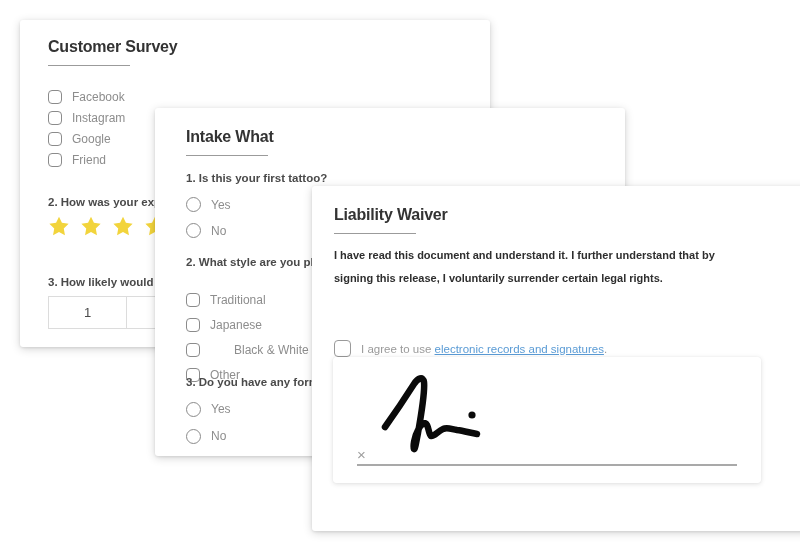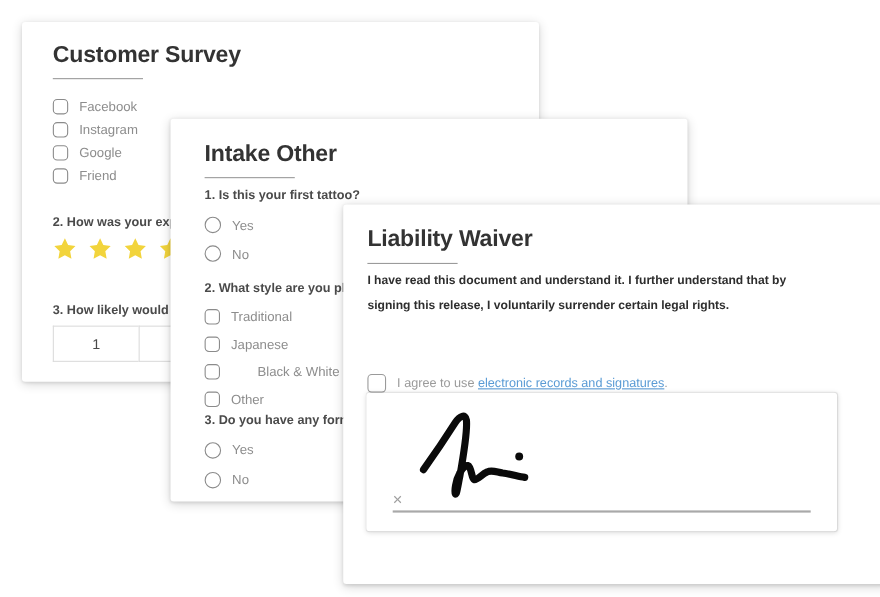--- a/index.html
+++ b/index.html
@@ -25,21 +25,21 @@
 
   
   #card-survey { left: 20px;  top: 20px;  width: 470px; height: 327px; z-index: 1; }
   #card-intake { left: 155px; top: 108px; width: 470px; height: 348px; z-index: 2; }
   #card-waiver { left: 312px; top: 186px; width: 497px; height: 345px; z-index: 3; }
 
   .card-inner { position: absolute; inset: 0; overflow: hidden; }
 
   
   .card-title {
-    font-size: 21px;
+    font-size: 16px;
     font-weight: bold;
     color: #333333;
     letter-spacing: -0.2px;
   }
   .title-rule {
     width: 82px;
     height: 1px;
     background: #9b9b9b;
     margin-top: 9px;
   }
@@ -234,41 +234,41 @@
         </div>
       </div>
 
     </div>
   </div>
 
   <div class="card" id="card-intake">
     <div class="card-inner">
 
       <div style="position:absolute;left:31px;top:20px;">
-        <div class="card-title">Intake Other</div>
+        <div class="card-title">Intake What</div>
         <div class="title-rule"></div>
       </div>
 
       <div style="position:absolute;left:31px;top:64px;">
         <div class="question">1. Is this your first tattoo?</div>
         <div style="margin-top:8px;">
           <div class="opt-row" style="height:25px;">
             <span class="rbtn"></span>
             <span class="opt-label">Yes</span>
           </div>
           <div class="opt-row" style="height:25px;">
             <span class="rbtn"></span>
             <span class="opt-label">No</span>
           </div>
         </div>
       </div>
 
       <div style="position:absolute;left:31px;top:148px;">
         <div class="question">2. What style are you planning?</div>
-        <div style="margin-top:8px;">
+        <div style="margin-top:20px;">
           <div class="opt-row" style="height:24px;">
             <span class="cbox"></span>
             <span class="opt-label">Traditional</span>
           </div>
           <div class="opt-row" style="height:24px;">
             <span class="cbox"></span>
             <span class="opt-label">Japanese</span>
           </div>
           <div class="opt-row" style="height:24px;gap:24px;">
             <span class="cbox"></span>

